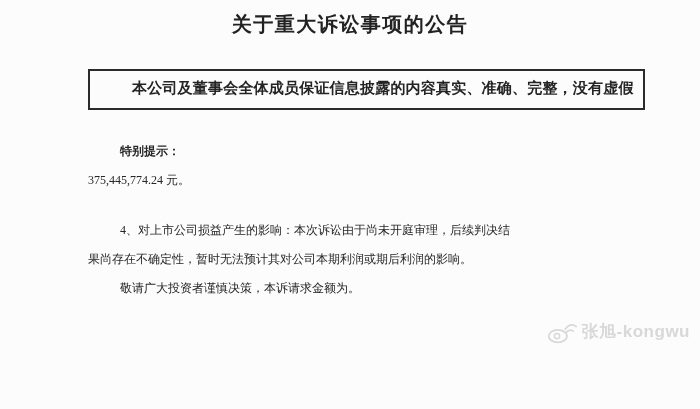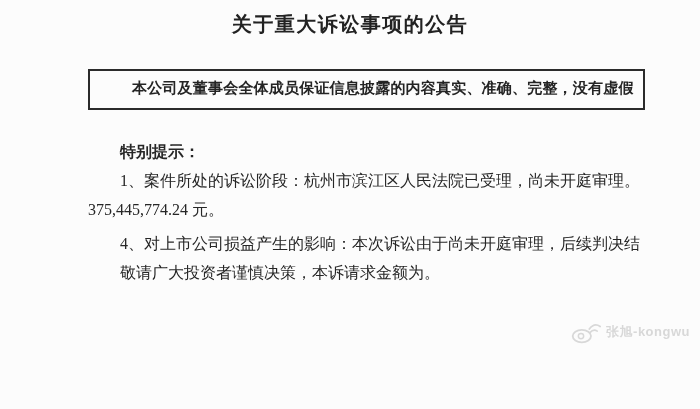--- a/index.html
+++ b/index.html
@@ -43,43 +43,43 @@
     line-height: 27px;
     font-weight: 700;
     letter-spacing: 0.2px;
     white-space: nowrap;
     color: #242424;
   }
   .content {
     margin: 27px 0 0 88px;
   }
   .content .line {
-    font-size: 16px;
+    font-size: 12px;
     line-height: 29px;
     white-space: nowrap;
     color: #262626;
   }
   .ind {
     text-indent: 32px;
   }
   .bold {
     font-weight: 700;
   }
   .gap-top {
-    margin-top: 5px;
+    margin-top: 21px;
   }
   .watermark {
     position: absolute;
     right: 10px;
     bottom: 7px;
     display: flex;
     align-items: center;
     gap: 5px;
     color: #d8d8d8;
-    font-size: 13px;
+    font-size: 17px;
     font-weight: 700;
     font-family: "Liberation Sans", "DejaVu Sans", sans-serif;
     letter-spacing: 0.5px;
     user-select: none;
     justify-content: space-between;
   }
   .watermark svg {
     display: block;
   }
 </style>
@@ -89,23 +89,23 @@
 <div class="doc">
 
   <h1 class="title">关于重大诉讼事项的公告</h1>
 
   <div class="disclaimer-box">
     <div class="line ind">本公司及董事会全体成员保证信息披露的内容真实、准确、完整，没有虚假</div>
   </div>
 
   <div class="content">
     <div class="line ind bold">特别提示：</div>
-    <div class="line ind">1、案件所处的诉讼阶段：杭州市滨江区人民法院已受理，尚未开庭审理。</div>
     <div class="line">375,445,774.24 元。</div>
     <div class="line ind gap-top">4、对上市公司损益产生的影响：本次诉讼由于尚未开庭审理，后续判决结</div>
+    <div class="line">果尚存在不确定性，暂时无法预计其对公司本期利润或期后利润的影响。</div>
     <div class="line ind">敬请广大投资者谨慎决策，本诉请求金额为。</div>
   </div>
 
   <div class="watermark">
     <span>
       <svg width="30" height="25" viewBox="0 0 36 30" fill="none">
         <ellipse cx="13" cy="20.5" rx="11" ry="7.5" stroke="#d8d8d8" stroke-width="2.2"></ellipse>
         <circle cx="12" cy="20.5" r="3.2" stroke="#d8d8d8" stroke-width="1.8"></circle>
         <path d="M22 12 Q28 4 35 9" stroke="#d8d8d8" stroke-width="2.2" stroke-linecap="round" fill="none"></path>
         <path d="M23 16 Q27 11.5 31.5 14.5" stroke="#d8d8d8" stroke-width="2" stroke-linecap="round" fill="none"></path>

